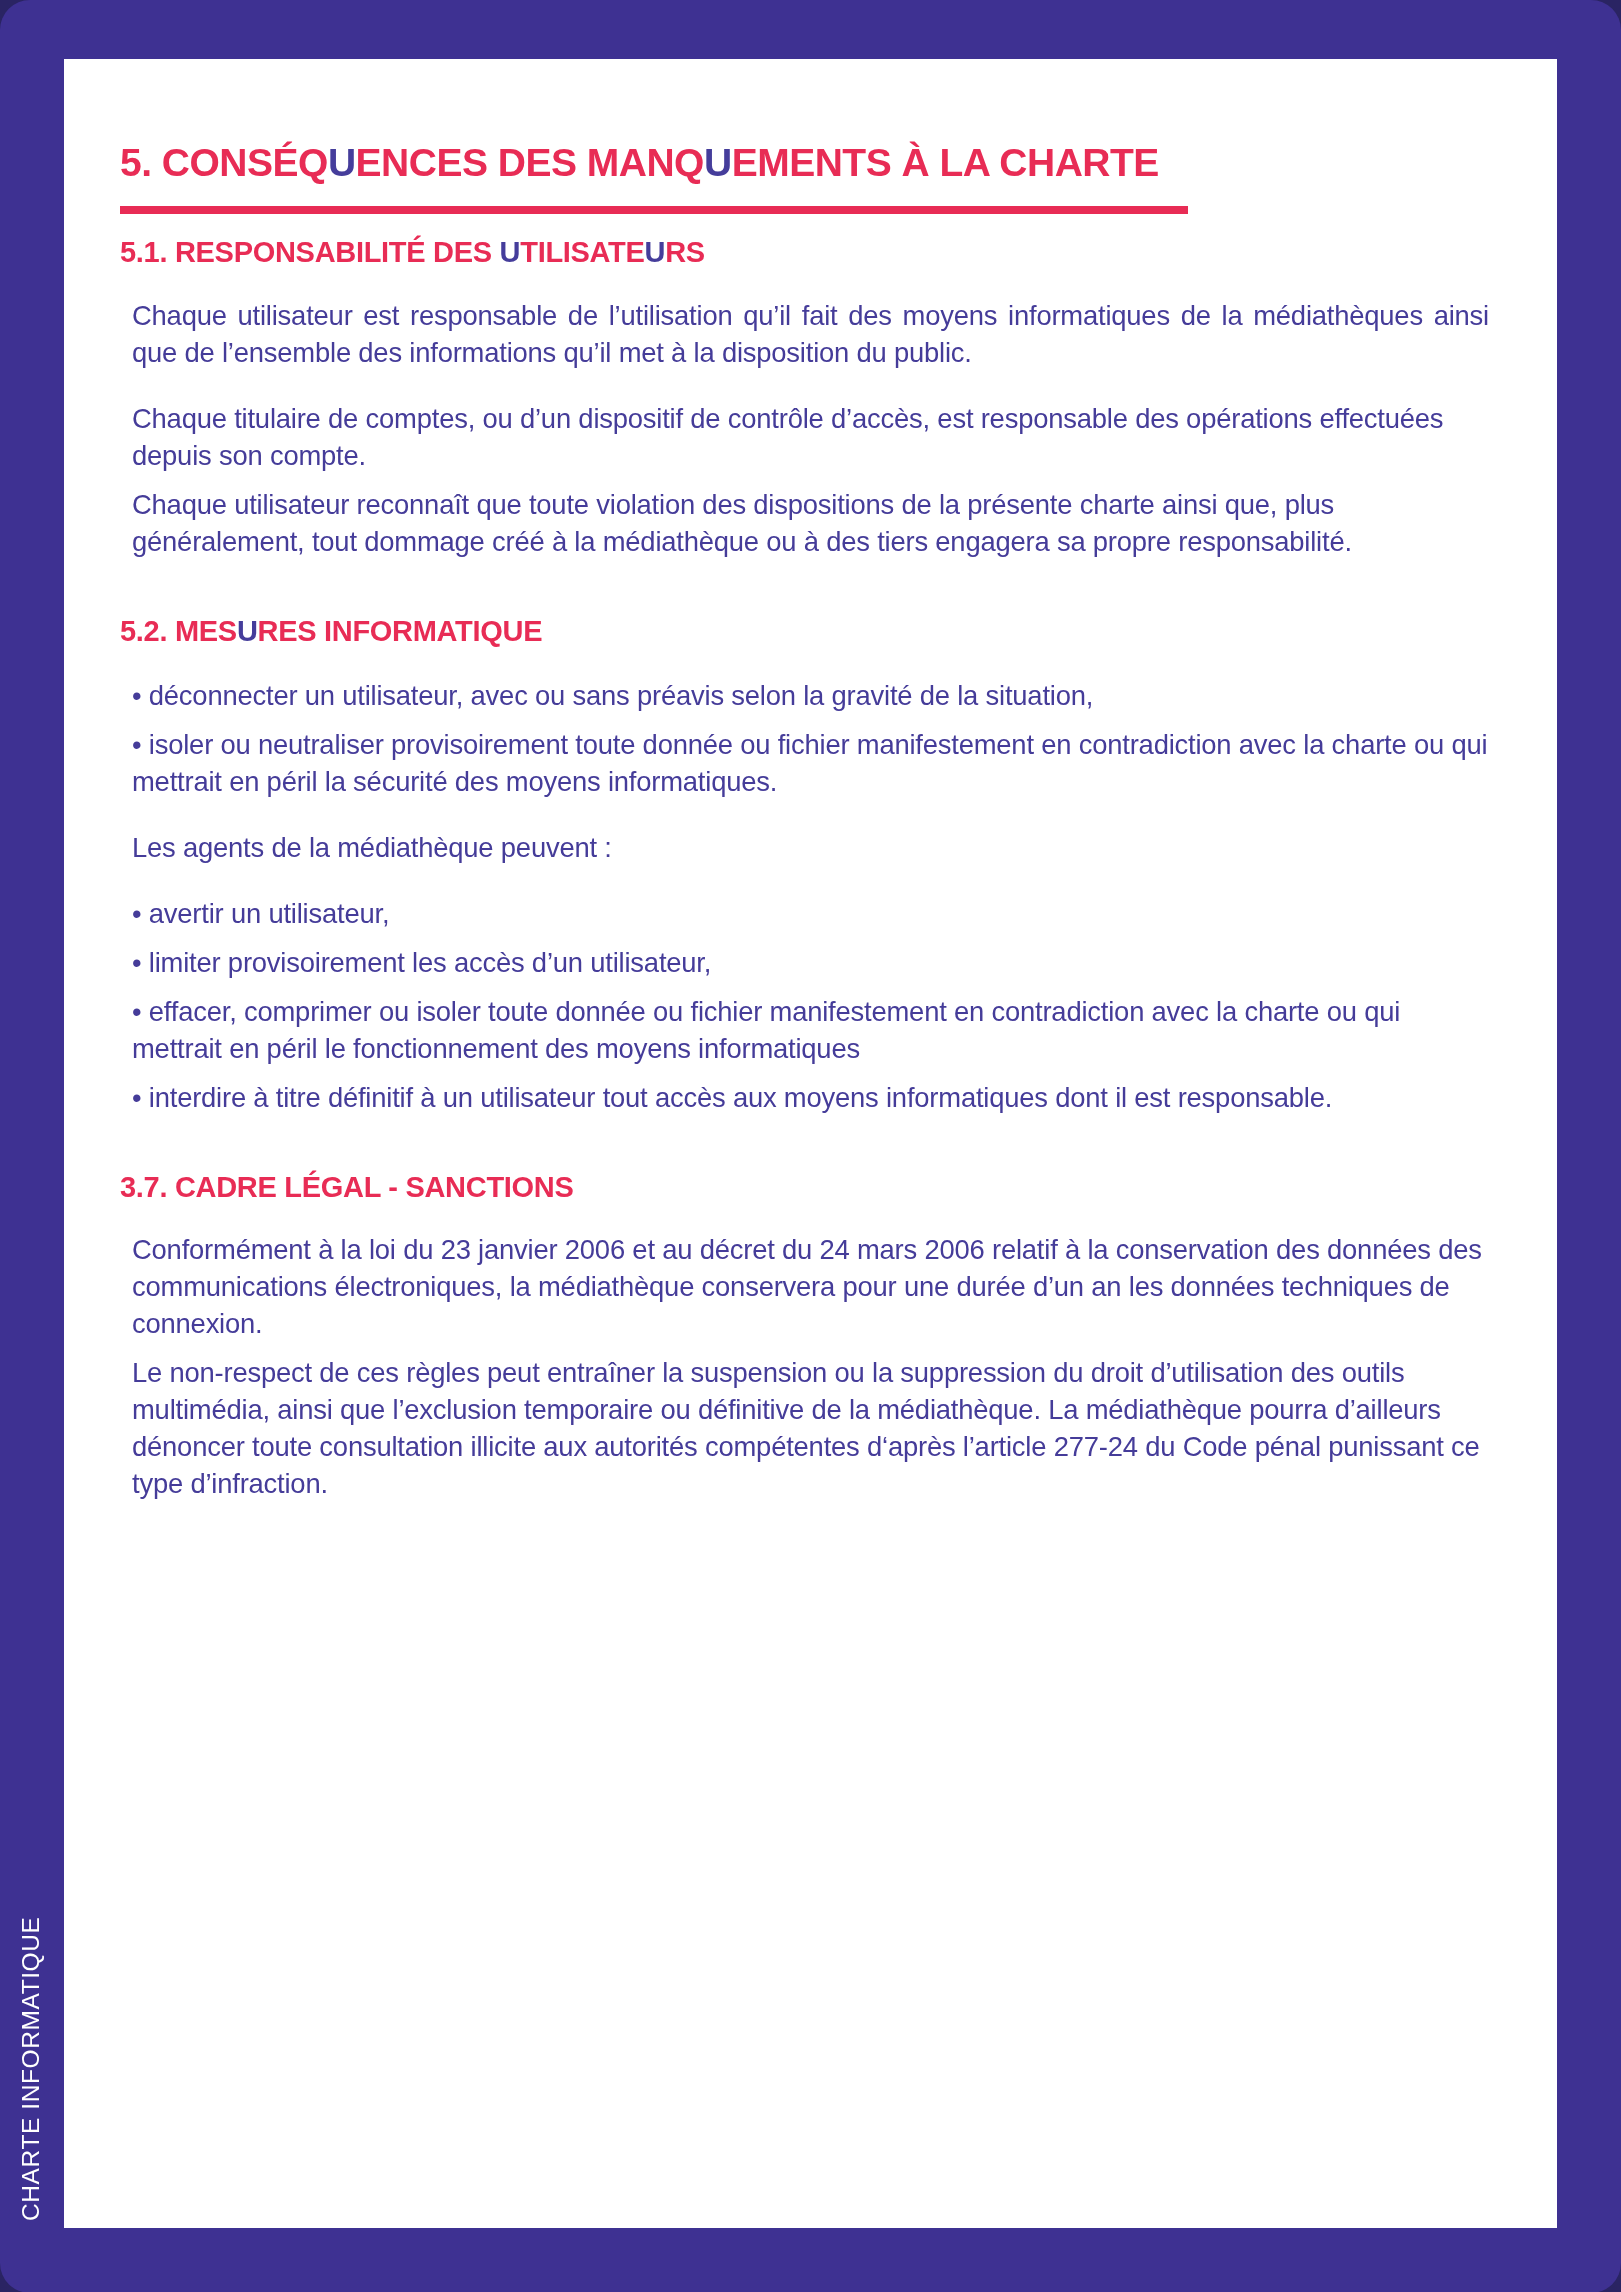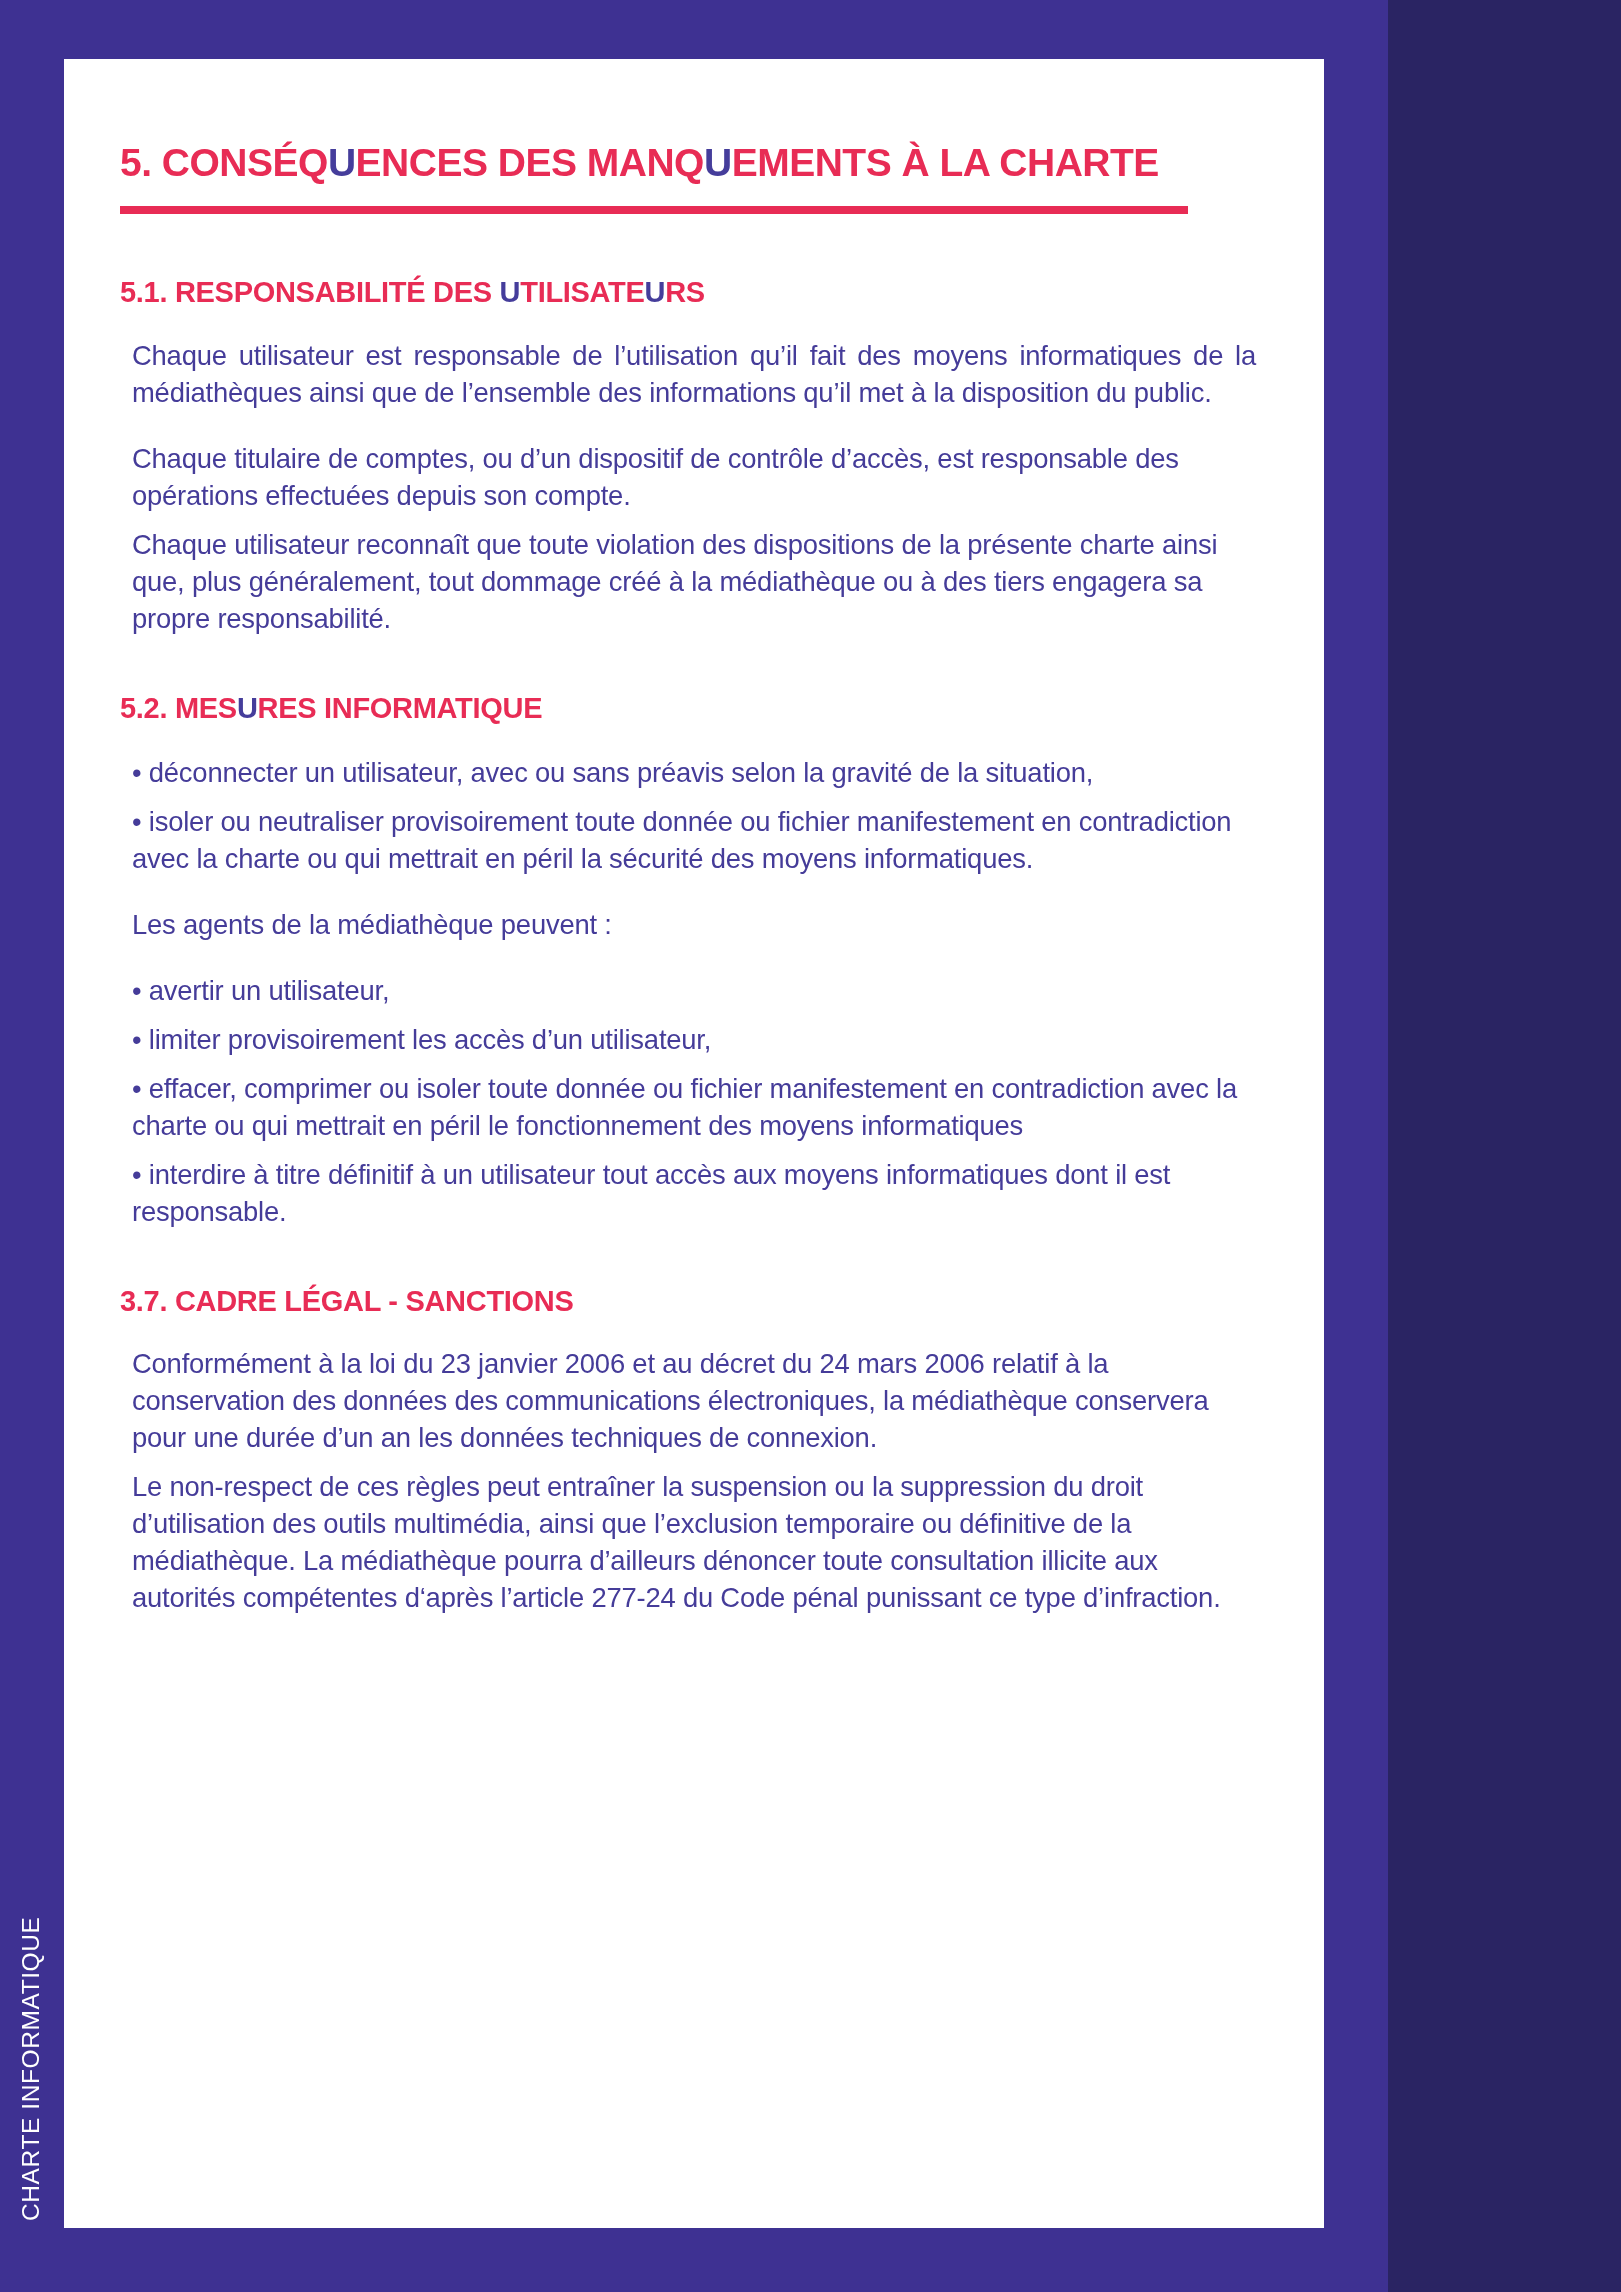--- a/index.html
+++ b/index.html
@@ -2,25 +2,26 @@
 <html><head>
 <meta charset="utf-8">
 <style>
   html, body {
     margin: 0;
     padding: 0;
     background: #2a2463;
   }
   #page {
     position: relative;
-    width: 1388px;
+    width: 1621px;
     height: 2293px;
     background: var(--frame, #3e3192);
     overflow: hidden;
     font-family: "Liberation Sans", sans-serif;
+    border-radius: 30px;
   }
   #content-area {
     position: absolute;
     top: 59px;
     left: 64px;
     right: 64px;
     bottom: 65px;
     background: var(--page-bg, #ffffff);
     padding: 82px 56px 0 56px;
     box-sizing: border-box;
@@ -52,21 +53,21 @@
   .doc-par, .doc-bullet {
     margin: 12px;
     font-size: 27.4px;
     line-height: 37px;
     color: var(--body-text, #453c99);
     letter-spacing: -0.2px;
   }
   .spaced { margin-top: 29px; }
   .first-after-heading { margin-top: 27.4px; }
   .justify { text-align: justify; }
-  #section-51 .section-heading { margin-top: 62px; }
+  #section-51 .section-heading { margin-top: 22px; }
   #spine-label {
     position: absolute;
     left: 15.7px;
     top: 2221px;
     transform: rotate(-90deg);
     transform-origin: 0 0;
     white-space: nowrap;
     color: #ffffff;
     font-size: 24.5px;
     line-height: 29px;

